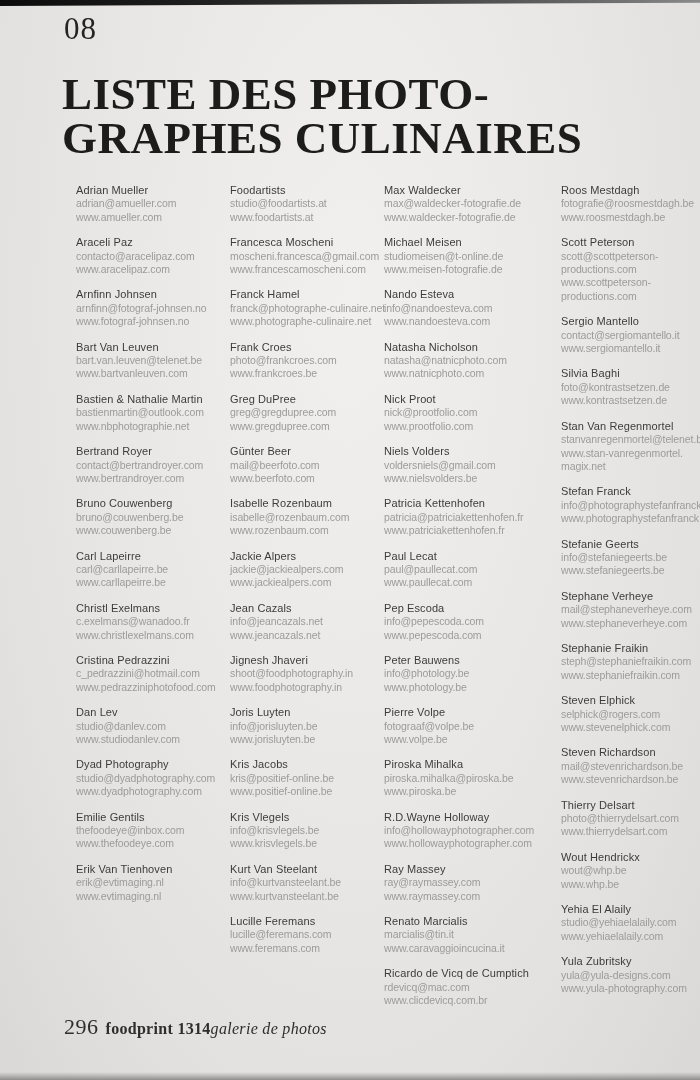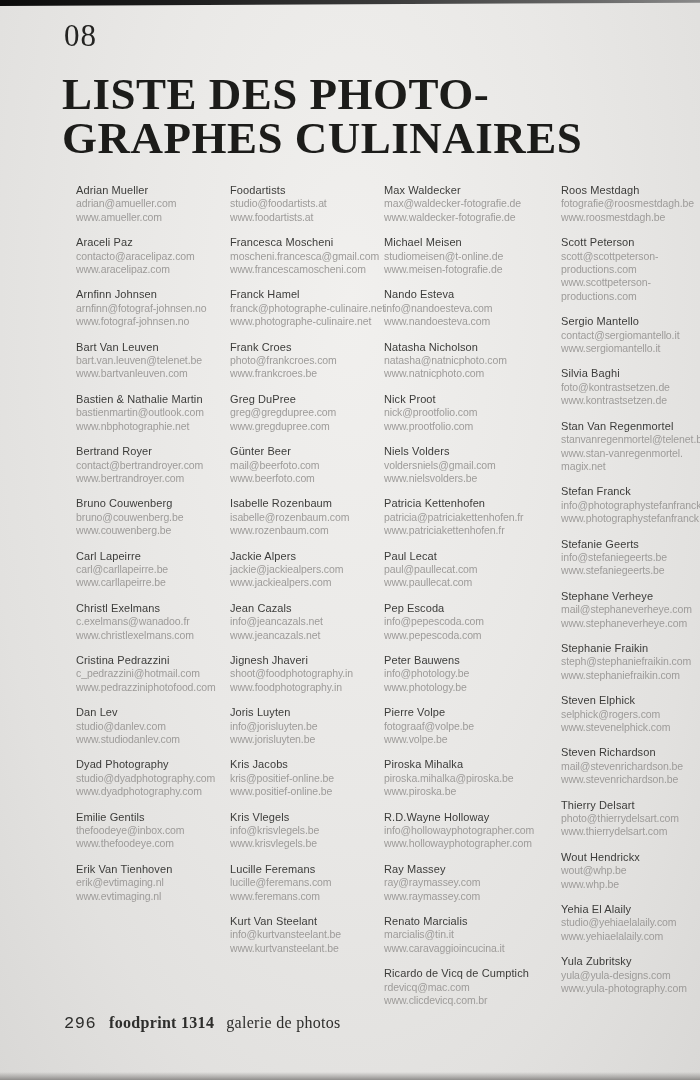--- a/index.html
+++ b/index.html
@@ -12,21 +12,21 @@
   .edge-top{
     position:absolute;top:0;left:0;width:700px;height:6px;
     background:linear-gradient(90deg,#0b0b0b 0%,#1c1c1c 25%,#3a3a3a 55%,#6a6a6a 85%,#8a8a8a 100%);
     clip-path:polygon(0 0,100% 0,100% 45%,0 100%);
   }
   .edge-bottom{
     position:absolute;left:0;bottom:0;width:700px;height:8px;
     background:linear-gradient(to bottom,rgba(150,148,146,0) 0%,rgba(140,138,136,.55) 60%,#8f8d8b 100%);
   }
   .page-num{
-    position:absolute;left:64px;top:18px;
+    position:absolute;left:64px;top:11px;
     font-family:"Liberation Serif", serif;
     font-size:31px;color:#242422;letter-spacing:1px;
   }
   .title{
     position:absolute;left:62px;top:72px;width:600px;
     font-family:"Liberation Serif", serif;font-weight:bold;
     font-size:45px;line-height:44px;color:#1c1c1a;letter-spacing:0.5px;
   }
   .columns{
     position:absolute;left:76px;top:184px;width:626px;
@@ -42,23 +42,23 @@
   }
   .pline{
     font-size:10.5px;line-height:13.4px;color:#9d9b99;
     letter-spacing:-0.1px;white-space:nowrap;
   }
   .footer{
     position:absolute;left:64px;top:1014px;
     font-family:"Liberation Serif", serif;font-size:16px;color:#2e2e2c;
     display:flex;align-items:baseline;
   }
-  .footer .fpage{font-size:17px;letter-spacing:0.5px;font-family:Liberation Mono, monospace;}
-  .footer .fmag{font-weight:bold;margin-left:13px;letter-spacing:0.3px;}
-  .footer .fsec{margin-left:12px;letter-spacing:0.3px;}
+  .footer .fpage{font-size:22px;letter-spacing:0.5px;}
+  .footer .fmag{font-weight:bold;margin-left:7px;letter-spacing:0.3px;}
+  .footer .fsec{font-style:italic;letter-spacing:0.3px;}
 </style>
 </head>
 <body>
 
 <div class="edge-top"></div>
 
 <div class="page-num">08</div>
 
 <div class="title">
   <div>LISTE DES PHOTO-</div>
@@ -198,28 +198,28 @@
         <div class="pname">Kris Jacobs</div>
         <div class="pline">kris@positief-online.be</div>
         <div class="pline">www.positief-online.be</div>
       </div>
       <div class="entry">
         <div class="pname">Kris Vlegels</div>
         <div class="pline">info@krisvlegels.be</div>
         <div class="pline">www.krisvlegels.be</div>
       </div>
       <div class="entry">
+        <div class="pname">Kurt Van Steelant</div>
+        <div class="pline">info@kurtvansteelant.be</div>
+        <div class="pline">www.kurtvansteelant.be</div>
+      </div>
+      <div class="entry">
         <div class="pname">Lucille Feremans</div>
         <div class="pline">lucille@feremans.com</div>
         <div class="pline">www.feremans.com</div>
-      </div>
-      <div class="entry">
-        <div class="pname">Kurt Van Steelant</div>
-        <div class="pline">info@kurtvansteelant.be</div>
-        <div class="pline">www.kurtvansteelant.be</div>
       </div>
     </div>
     <div class="col">
       <div class="entry">
         <div class="pname">Max Waldecker</div>
         <div class="pline">max@waldecker-fotografie.de</div>
         <div class="pline">www.waldecker-fotografie.de</div>
       </div>
       <div class="entry">
         <div class="pname">Michael Meisen</div>

